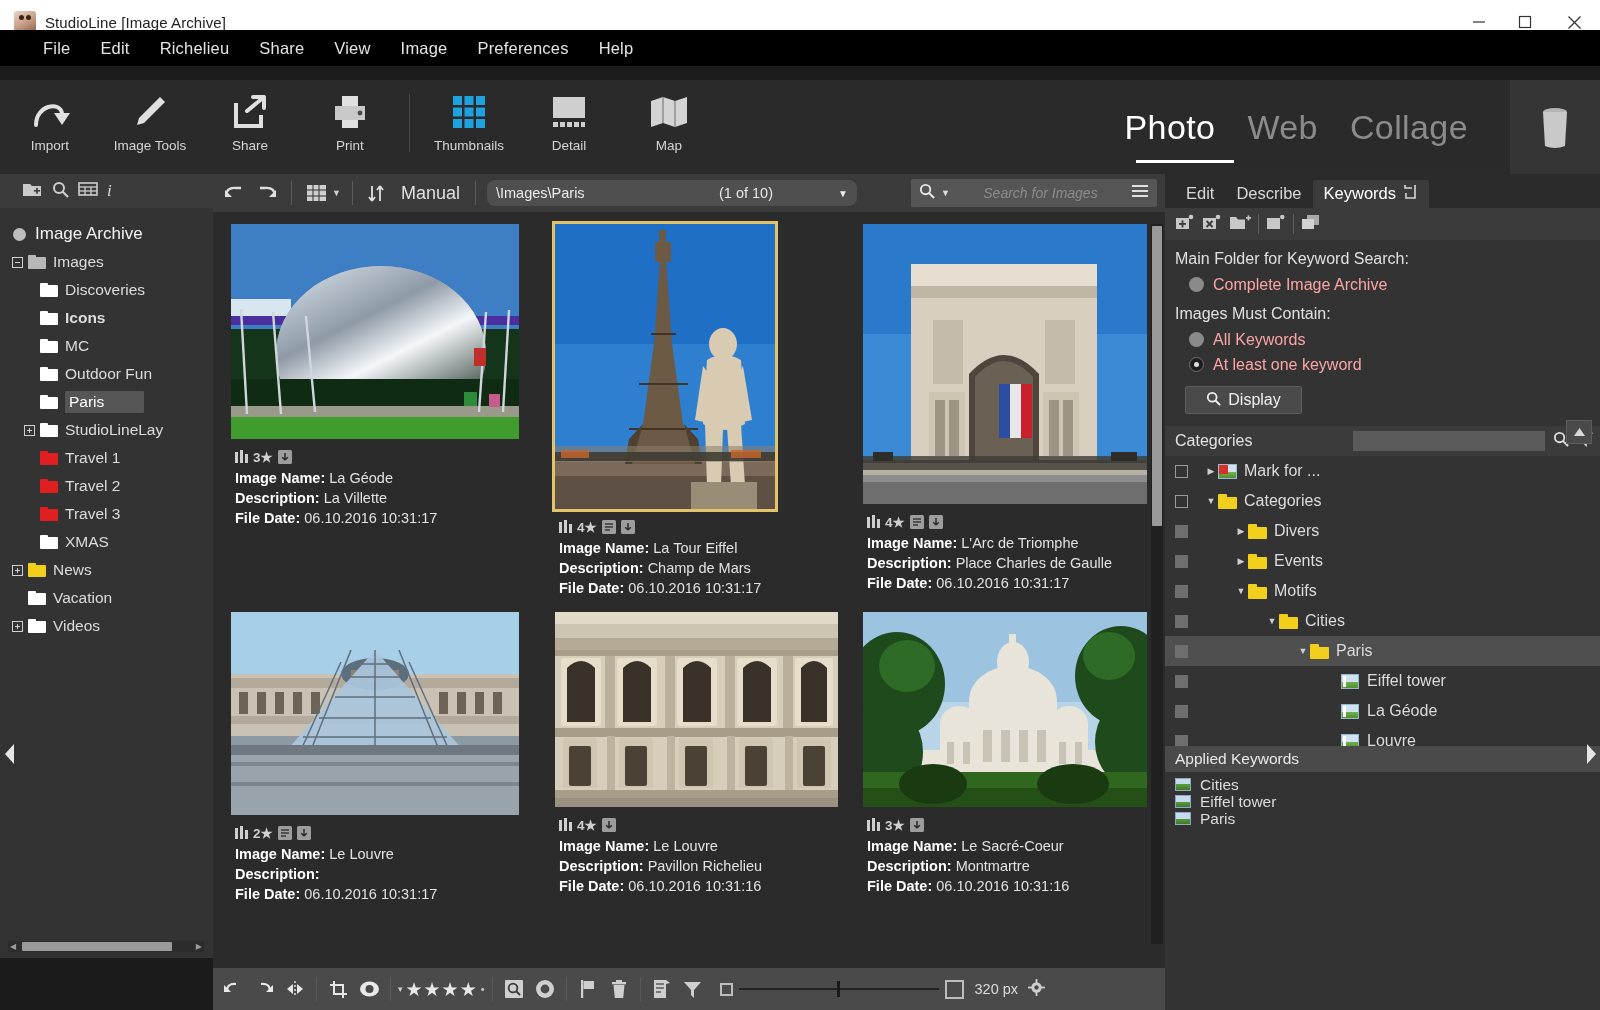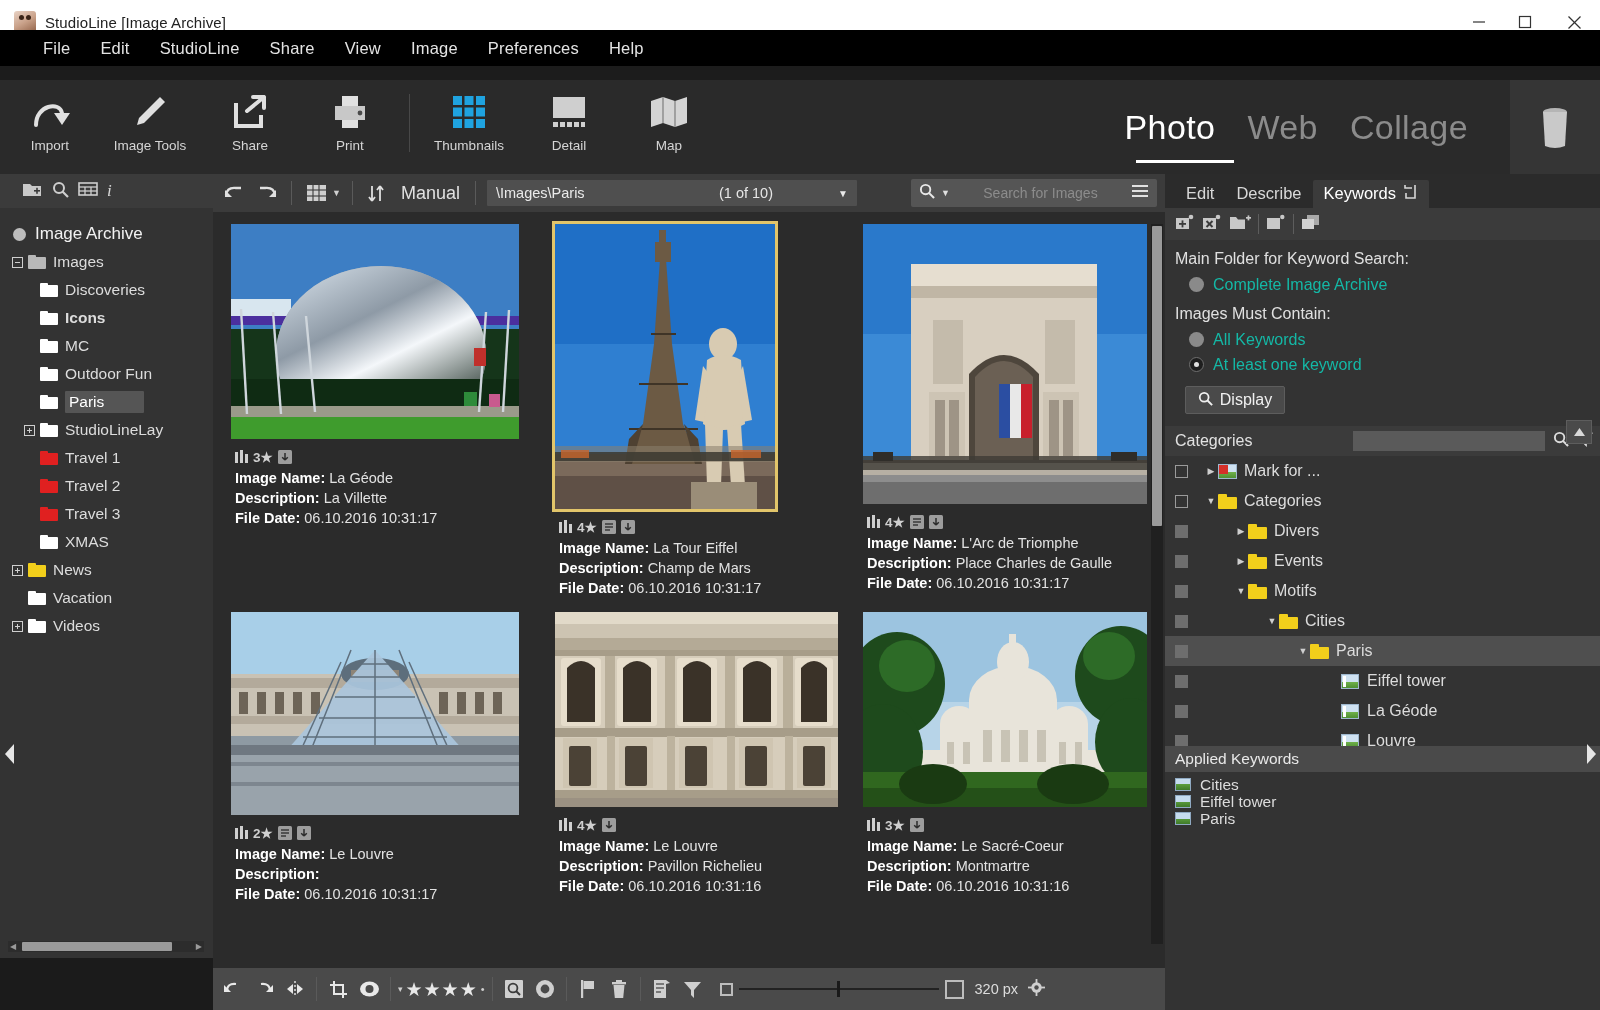--- a/index.html
+++ b/index.html
@@ -108,31 +108,31 @@
     position:absolute; left:0; top:560px; width:18px; height:40px; display:flex; align-items:center; justify-content:center;
   }
 
   
   .center { position:absolute; left:213px; top:174px; width:952px; height:836px; background:#2b2b2b; }
   .ctoolbar { height:38px; background:#3b3b3b; display:flex; align-items:center; padding:0 8px; gap:7px; }
   .tbtn { width:26px; height:26px; display:flex; align-items:center; justify-content:center; }
   .vsep { width:1px; height:24px; background:#5a5a5a; margin:0 4px; }
   .manual { font-size:18px; color:#e0e0e0; padding:0 4px; }
   .pathbox {
-    flex:none; width:370px; height:26px; background:#4f4f4f; border-radius:1px;
+    flex:none; width:370px; height:26px; background:#4f4f4f; border-radius:8px;
     display:flex; align-items:center; padding:0 9px; font-size:14.5px; color:#eaeaea;
     position:relative;
   }
   .pathbox .count { position:absolute; left:232px; color:#e6e6e6; }
   .pathbox .caret { position:absolute; right:9px; font-size:10px; }
   .searchbox {
     margin-left:auto; width:246px; height:28px; background:#555555; border-radius:2px;
     display:flex; align-items:center; padding:0 8px; gap:6px;
   }
-  .searchbox .ph { font-size:14px; color:#8c8c8c; flex:1; text-align:center; }
+  .searchbox .ph { font-size:14px; color:#8c8c8c; flex:1; text-align:center;font-style:italic; }
 
   .grid-wrap { position:relative; height:760px; background:#2b2b2b; padding:12px 10px 0 10px; }
   .grid { display:grid; grid-template-columns:308px 308px 308px; gap:0px; }
   .cell { padding:0 8px; }
   .thumb-frame { display:inline-block; padding:0; }
   .thumb-frame.sel { outline:3px solid #e2c56a; }
   .ph-img { display:block; background:#111; }
   .meta { padding:4px 2px 14px 4px; }
   .badges { display:flex; align-items:center; gap:5px; height:19px; margin-bottom:2px; }
   .bar-icon { display:flex; gap:2px; align-items:flex-end; height:13px; }
@@ -162,23 +162,23 @@
   .rtabs { height:34px; display:flex; align-items:flex-end; padding-left:10px; background:#2b2b2b; }
   .rtab { font-size:16.5px; padding:4px 11px 5px 11px; color:#d8d8d8; }
   .rtab.active { background:#3b3b3b; color:#fff; display:flex; align-items:center; gap:7px; border-radius:2px 2px 0 0; }
   .rtoolbar { height:32px; background:#3b3b3b; display:flex; align-items:center; gap:7px; padding-left:10px; }
   .kw-body { padding:10px 0 0 10px; background:#333; }
   .kw-title { font-size:16px; color:#e0e0e0; margin-bottom:4px; }
   .radio-row { display:flex; align-items:center; gap:9px; height:25px; padding-left:14px; }
   .radio { width:15px; height:15px; border-radius:50%; background:#8a8a8a; position:relative; flex:none; }
   .radio.on { background:#1e1e1e; border:1px solid #6f6f6f; }
   .radio.on:after { content:""; position:absolute; left:4px; top:4px; width:5px; height:5px; border-radius:50%; background:#e0e0e0; }
-  .radio-row .lbl { font-size:16px; color:#14b8a6; }
+  .radio-row .lbl { font-size:16px; color:#fca5a5; }
   .display-btn {
-    margin:9px 0 0 10px; width:100px; height:28px; background:#4a4a4a; border:1px solid #5d5d5d;
+    margin:9px 0 0 10px; width:117px; height:28px; background:#4a4a4a; border:1px solid #5d5d5d;
     display:flex; align-items:center; justify-content:center; gap:7px; font-size:16px; color:#f0f0f0; border-radius:2px;
   }
   .scroll-up-btn {
     position:absolute; right:8px; top:246px; width:26px; height:24px; background:#4a4a4a;
     border:1px solid #5d5d5d; display:flex; align-items:center; justify-content:center;
   }
   .cat-head {
     margin-top:12px; height:30px; background:#3b3b3b; display:flex; align-items:center;
     padding:0 6px 0 10px; gap:8px;
   }
@@ -229,21 +229,21 @@
             <line x1="1.5" y1="1.5" x2="13.5" y2="13.5" stroke="#333" stroke-width="1.3"></line>
             <line x1="13.5" y1="1.5" x2="1.5" y2="13.5" stroke="#333" stroke-width="1.3"></line>
           </svg>
       </div>
     </div>
   </div>
 
   <div class="menubar">
     <div class="menu-item">File</div>
     <div class="menu-item">Edit</div>
-    <div class="menu-item">StudioLine</div>
+    <div class="menu-item">Richelieu</div>
     <div class="menu-item">Share</div>
     <div class="menu-item">View</div>
     <div class="menu-item">Image</div>
     <div class="menu-item">Preferences</div>
     <div class="menu-item">Help</div>
   </div>
 
   <div class="ribbon">
     <div class="ribbon-left">
       <div class="rb">

